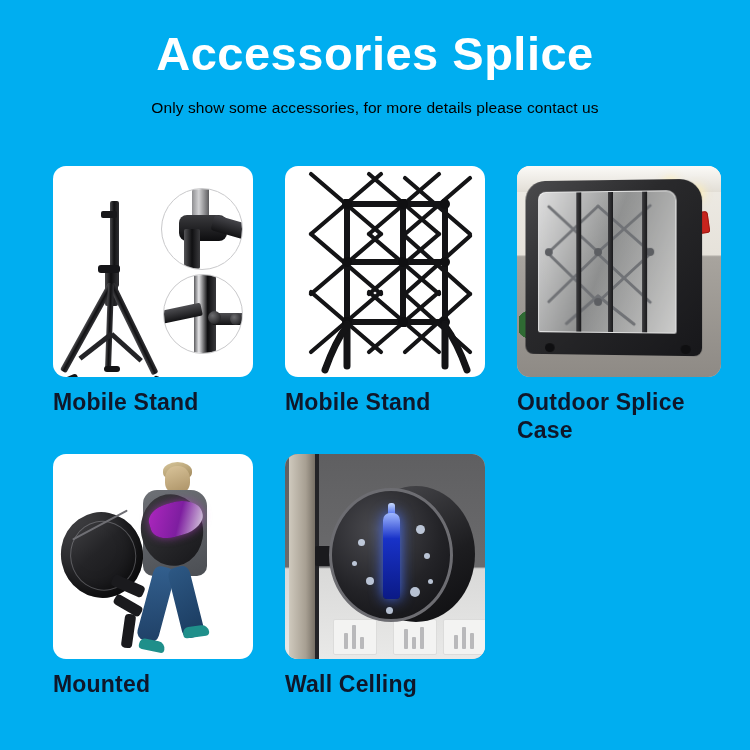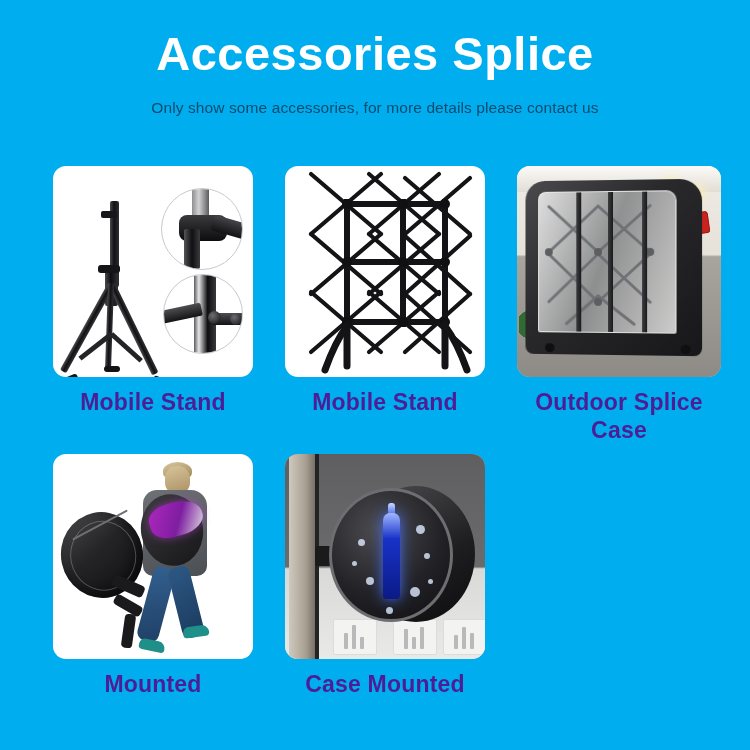--- a/index.html
+++ b/index.html
@@ -33,21 +33,21 @@
     font-size: 47px;
     font-weight: bold;
     color: #ffffff;
     letter-spacing: 0.5px;
     line-height: 1.0;
     margin: 0;
   }
   .page-subtitle {
     margin: 22px 0 0 0;
     font-size: 15.5px;
-    color: #0c4a6e;
+    color: #000000;
     font-weight: normal;
     letter-spacing: 0.1px;
   }
 
   
   .grid {
     position: absolute;
     left: 53px;
     top: 166px;
     width: 667px;
@@ -63,22 +63,21 @@
     position: relative;
     width: 100%;
     height: 211px;
     background: #ffffff;
     border-radius: 13px;
     overflow: hidden;
   }
   .card-media.photo { background: #c9c6c0; }
   .card-label {
     margin-top: 11px;
-    text-align: center;
-    color: #4c1d95;
+    color: #0f172a;
     font-size: 23px;
     font-weight: bold;
     line-height: 1.22;
     letter-spacing: 0.2px;
   }
   .row2 .card-media { height: 205px; }
 
   
   .art { position: absolute; inset: 0; }
 
@@ -618,17 +617,17 @@
             <div class="splash" style="left:84px; top:34px;  width:9px;  height:9px;"></div>
             <div class="splash" style="left:92px; top:62px;  width:6px;  height:6px;"></div>
             <div class="splash" style="left:34px; top:86px;  width:8px;  height:8px;"></div>
             <div class="splash" style="left:78px; top:96px;  width:10px; height:10px;"></div>
             <div class="splash" style="left:54px; top:116px; width:7px;  height:7px;"></div>
             <div class="splash" style="left:96px; top:88px;  width:5px;  height:5px;"></div>
             <div class="splash" style="left:20px; top:70px;  width:5px;  height:5px;"></div>
           </div>
         </div>
       </div>
-      <div class="card-label">Case Mounted</div>
+      <div class="card-label">Wall Celling</div>
     </div>
 
   </div>
 </div>
 
 </body></html>

